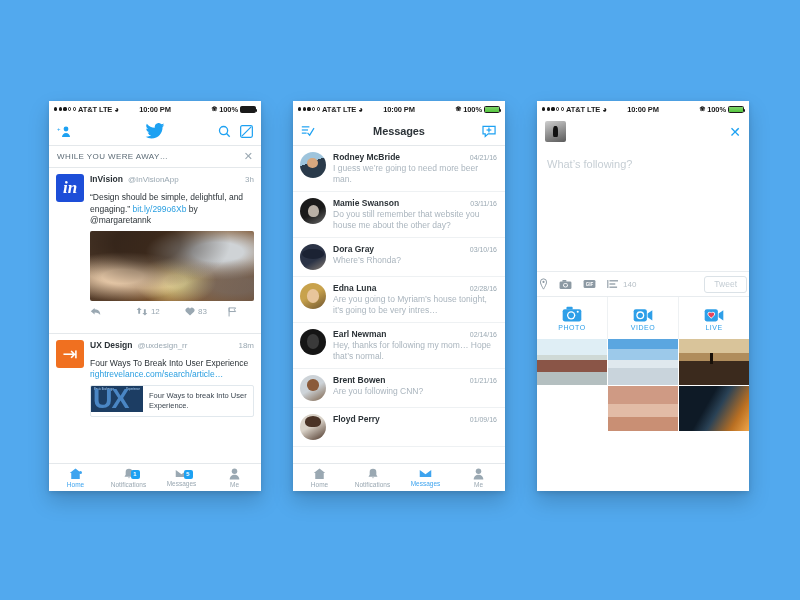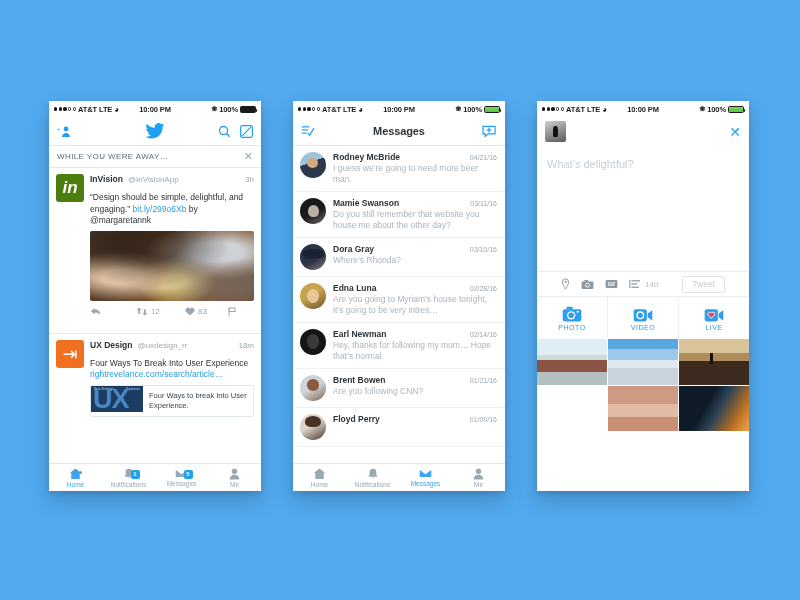--- a/index.html
+++ b/index.html
@@ -58,21 +58,21 @@
   .wyw-bar {
     height: 22px; display: flex; align-items: center; justify-content: space-between;
     padding: 0 8px; border-bottom: 1px solid #e4e8eb; background:#fff;
   }
   .wyw-text { font-size: 8px; color: #5b6a75; letter-spacing: 0.4px; }
   .wyw-close { font-size: 11px; color: #9aa8b2; line-height: 1; cursor: pointer; }
 
   .tweet { display: flex; padding: 6px 7px 0 7px; }
   .tw-avatar { width: 28px; height: 28px; border-radius: 3px; flex: 0 0 28px;
                display:flex; align-items:center; justify-content:center; }
-  .tw-avatar.invision { background: #4d7c0f; color:#fff; font-style: italic; font-weight: bold; font-size: 17px; font-family:Liberation Sans, sans-serif; }
+  .tw-avatar.invision { background: #1d4ed8; color:#fff; font-style: italic; font-weight: bold; font-size: 17px; font-family:Liberation Serif, serif; }
   .tw-avatar.ux { background: #f07020; color:#fff; font-size: 18px; }
   .tw-main { flex: 1; padding-left: 6px; min-width: 0; }
   .tw-head { display: flex; align-items: baseline; }
   .tw-name { font-size: 8.5px; font-weight: bold; color: #2c3338; }
   .tw-handle { font-size: 8px; color: #9aa8b2; margin-left: 5px; }
   .tw-time { font-size: 8px; color: #9aa8b2; margin-left: auto; }
   .tw-text { font-size: 8.5px; line-height: 11.5px; color: #2c3338; margin-top: 8px; word-wrap: break-word; }
   .tw-link { color: #2b9fe0; }
   .tw-photo { margin-top: 4px; height: 70px; border-radius: 2px; overflow: hidden; position: relative;
     background:
@@ -147,21 +147,21 @@
   
   .p3-nav { height: 29px; display: flex; align-items: center; justify-content: space-between; padding: 0 8px; background:#fff; }
   .p3-avatar { width: 21px; height: 21px; border-radius: 2px; overflow: hidden; position: relative;
      background: linear-gradient(160deg,#cfcfcf 0%, #8d8d8d 55%, #5a5a5a 100%); }
   .p3-avatar::after { content:""; position:absolute; left:38%; top:22%; width:24%; height:56%; border-radius:40% 40% 20% 20%; background:#111; }
   .p3-close { font-size: 14px; color: #1da1f2; line-height: 1; font-weight: 300; cursor: pointer; }
   .compose-area { height: 125px; padding: 8px 10px; background:#fff; }
   .compose-ph { font-size: 11px; color: #c6ced4; }
   .compose-toolbar {
     height: 26px; display: flex; align-items: center; gap: 11px;
-    padding: 0 24px; border-top: 1px solid #e8ecef; border-bottom: 1px solid #e8ecef; background:#fff;
+    padding: 0 2px; border-top: 1px solid #e8ecef; border-bottom: 1px solid #e8ecef; background:#fff;
   }
   .ct-icon { color: #8c99a3; display:flex; align-items:center; cursor:pointer; }
   .char-count { font-size: 8px; color: #b6bfc6; margin-left: -7px; }
   .tweet-btn {
     margin-left: auto; border: 1px solid #dbe2e7; border-radius: 3px;
     padding: 2.5px 9px; font-size: 8.5px; color: #c3ccd3; background:#fff; cursor:pointer;
   }
   .media-tabs { height: 42px; display: flex; background: #fff; }
   .media-tab { flex: 1; display:flex; flex-direction:column; align-items:center; justify-content:center; gap:2px;
                border-right: 1px solid #eef1f3; cursor: pointer; }
@@ -500,21 +500,21 @@
         <span class="sb-batt"></span>
       </span>
     </div>
 
     <div class="p3-nav">
       <span class="p3-avatar"></span>
       <span class="p3-close">✕</span>
     </div>
 
     <div class="compose-area">
-      <span class="compose-ph">What’s delightful?</span>
+      <span class="compose-ph">What’s following?</span>
     </div>
 
     <div class="compose-toolbar">
       <span class="ct-icon">
         <svg width="9" height="12" viewBox="0 0 10 13">
             <path d="M5 0.8a3.4 3.4 0 0 0-3.4 3.4C1.6 6.8 5 12.2 5 12.2s3.4-5.4 3.4-8A3.4 3.4 0 0 0 5 0.8z" fill="none" stroke="#8c99a3" stroke-width="1.1"></path>
             <circle cx="5" cy="4.2" r="1.2" fill="#8c99a3"></circle>
           </svg>
       </span>
       <span class="ct-icon">

